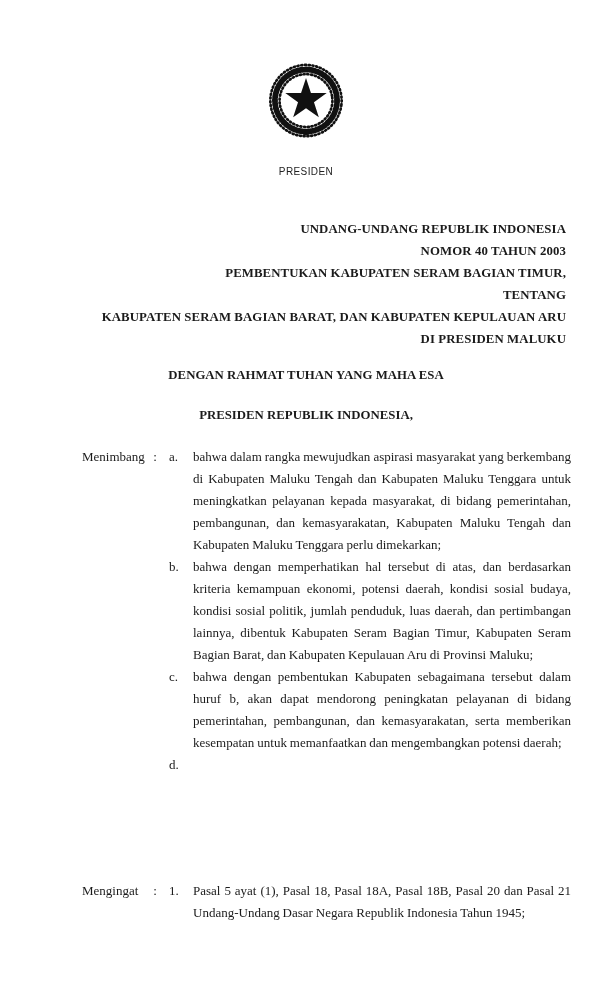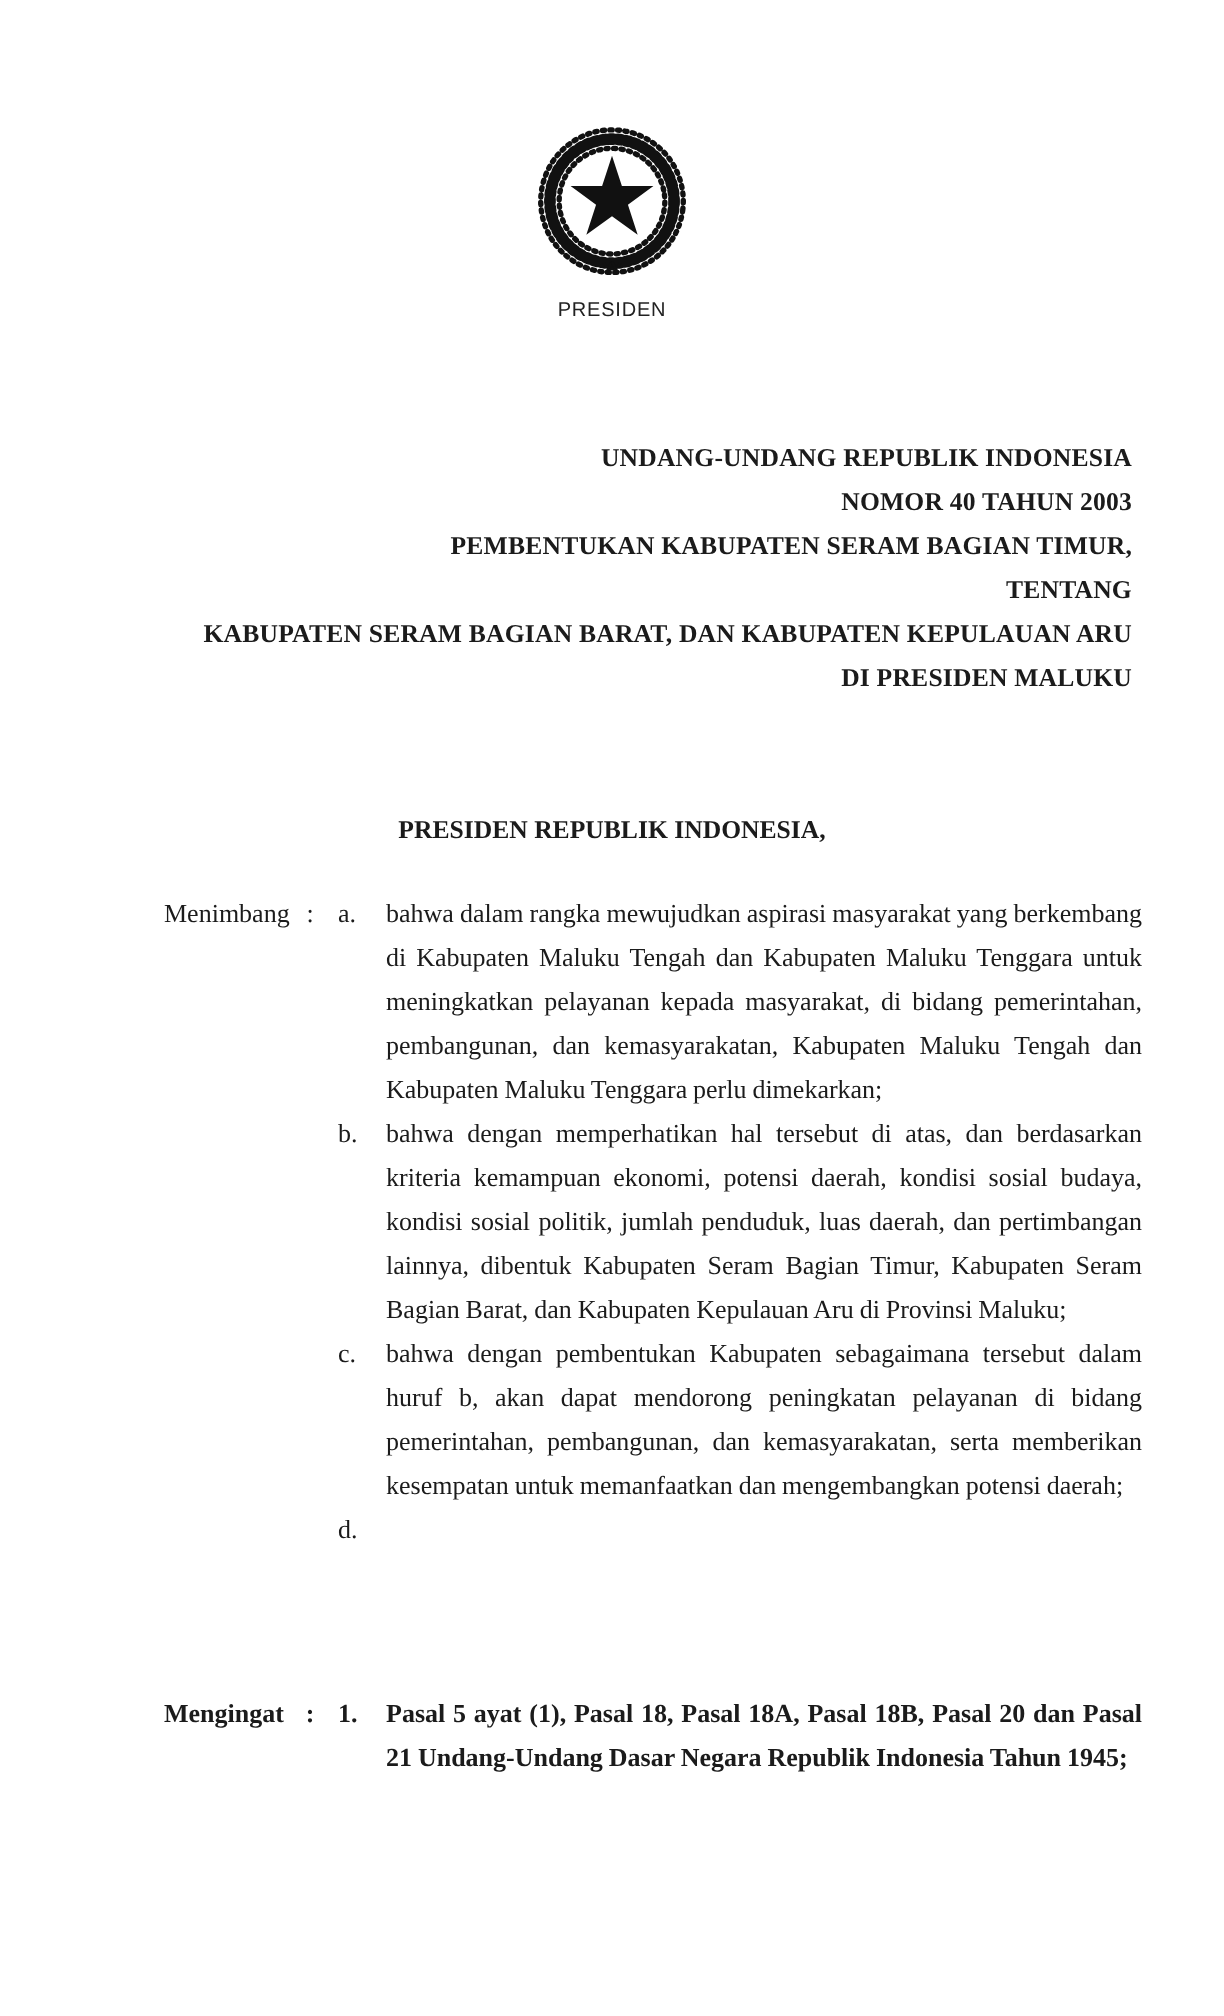--- a/index.html
+++ b/index.html
@@ -21,21 +21,21 @@
     text-align: center;
   }
   .emblem { display: block; margin: 0 auto; }
   .org-line {
     font-family: "Liberation Sans", "DejaVu Sans", sans-serif;
     font-size: 10px;
     line-height: 12.5px;
     letter-spacing: 0.4px;
     color: #222;
   }
-  .org-line.first { margin-top: 10px; }
+  .org-line.first { margin-top: 26px; }
 
   
   .title-block {
     position: absolute;
     top: 218px;
     left: 46px;
     width: 520px;
     text-align: right;
     font-weight: bold;
     font-size: 12.8px;
@@ -56,21 +56,21 @@
 
   
   .clause {
     position: absolute;
     left: 82px;
     width: 489px;
     font-size: 13px;
     line-height: 22px;
   }
   .clause-menimbang { top: 446px; }
-  .clause-mengingat { top: 846px; font-weight: bold; }
+  .clause-mengingat { top: 880px; }
   .clause-row { display: grid; grid-template-columns: 61px 24px 26px 1fr; }
   .col-label  { text-align: left; }
   .col-colon  { text-align: center; }
   .col-marker { text-align: left; padding-left: 2px; }
   .col-text   { text-align: justify; word-spacing: -0.3px; }
 
   .catchword {
     position: absolute;
     top: 888px;
     left: 85px;
@@ -104,20 +104,21 @@
 
   <div class="title-block">
     <div>UNDANG-UNDANG REPUBLIK INDONESIA</div>
     <div>NOMOR 40 TAHUN 2003</div>
     <div>PEMBENTUKAN KABUPATEN SERAM BAGIAN TIMUR,</div>
     <div>TENTANG</div>
     <div>KABUPATEN SERAM BAGIAN BARAT, DAN KABUPATEN KEPULAUAN ARU</div>
     <div>DI PRESIDEN MALUKU</div>
   </div>
 
+  <div class="invocation">DENGAN RAHMAT TUHAN YANG MAHA ESA</div>
   <div class="authority">PRESIDEN REPUBLIK INDONESIA,</div>
 
   <section class="clause clause-menimbang">
     <div class="clause-row">
       <div class="col-label">Menimbang</div>
       <div class="col-colon">:</div>
       <div class="col-marker">a.</div>
       <div class="col-text">bahwa dalam rangka mewujudkan aspirasi masyarakat yang berkembang di Kabupaten Maluku Tengah dan Kabupaten Maluku Tenggara untuk meningkatkan pelayanan kepada masyarakat, di bidang pemerintahan, pembangunan, dan kemasyarakatan, Kabupaten Maluku Tengah dan Kabupaten Maluku Tenggara perlu dimekarkan;</div>
     </div>
     <div class="clause-row">

